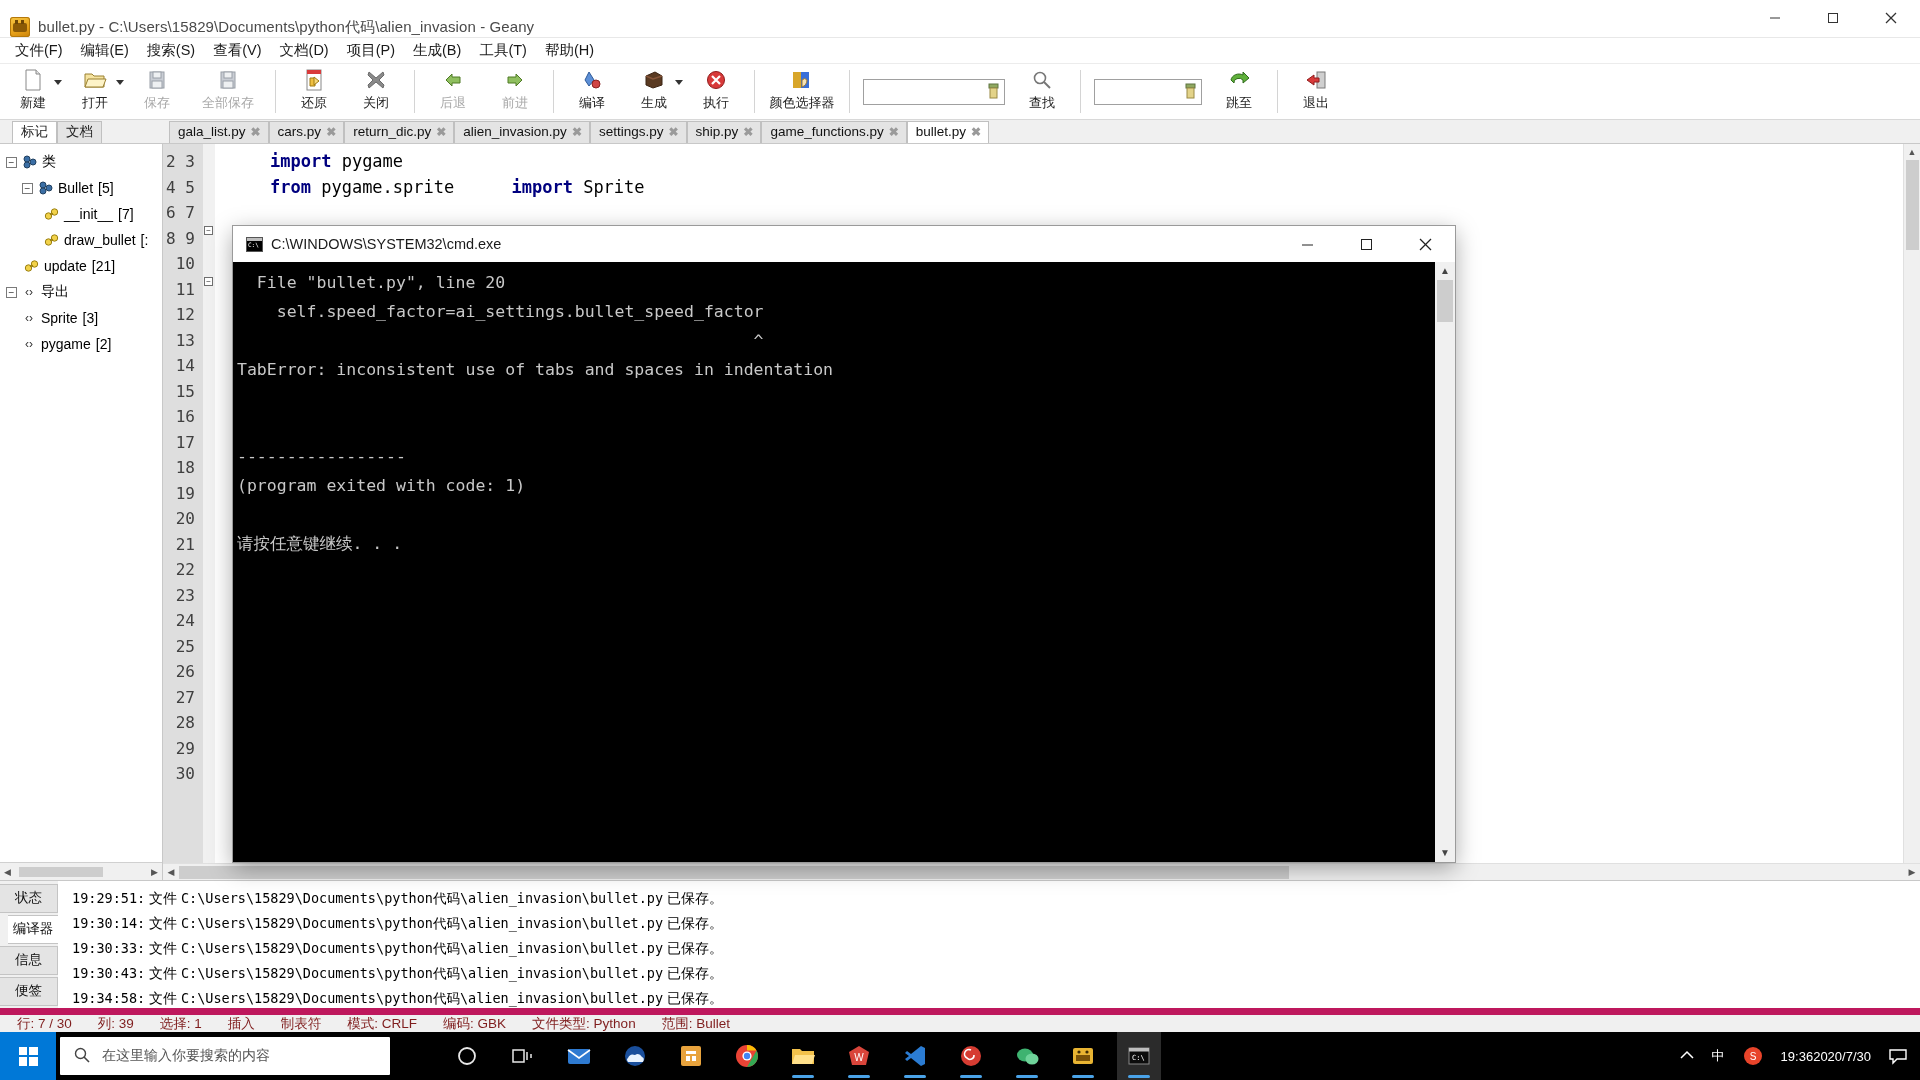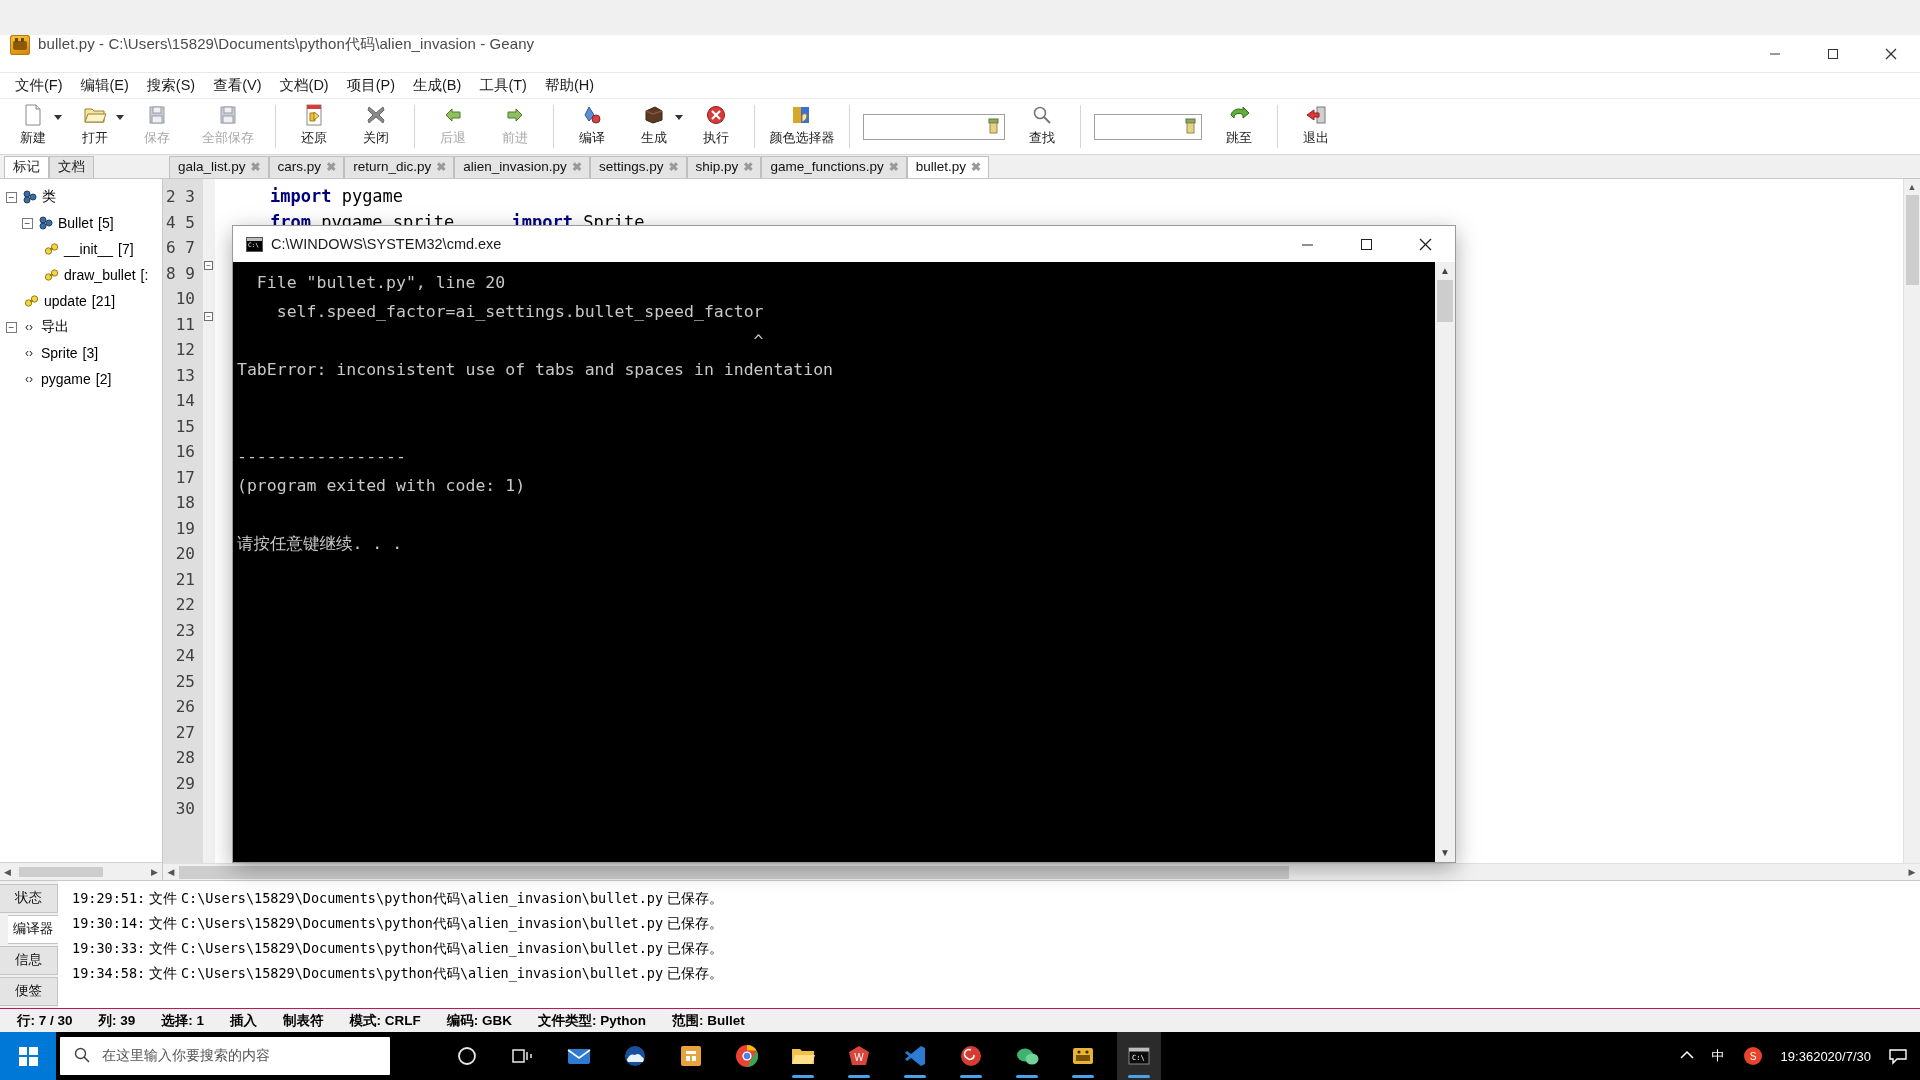--- a/index.html
+++ b/index.html
@@ -8,22 +8,22 @@
     font-family: "Liberation Sans", sans-serif;
     font-size: 14px;
     background:#ffffff;
     color:#000;
     -webkit-font-smoothing: antialiased;
   }
   .app { position:relative; width:1920px; height:1080px; display:flex; flex-direction:column; background:#f0f0f0; }
 
   
   .titlebar {
-    height:38px; background:#ffffff; display:flex; align-items:flex-start;
-    border-bottom:1px solid #e8e8e8; flex:0 0 38px;margin-top:35px;
+    height:38px; background:#ffffff; display:flex; align-items:flex-end;
+    border-bottom:1px solid #e8e8e8; flex:0 0 38px;
   }
   .titlebar .appicon {
     width:20px; height:20px; margin-left:10px; margin-right:8px;
     border-radius:3px; position:relative;
     background:linear-gradient(160deg,#f6c643 0%,#e8a31b 60%,#c98109 100%);
     box-shadow:inset 0 0 0 1px #b4780b;
     flex:0 0 20px;
   }
   .titlebar .appicon::before{
     content:""; position:absolute; left:3px; top:6px; width:14px; height:9px;
@@ -75,21 +75,21 @@
   .tfield .brush{
     position:absolute; right:6px; top:4px; width:10px;height:16px;
   }
   .tbtn.wide { width:80px; }
 
   
   .tabstrip {
     height:24px; background:#f0f0f0; display:flex; align-items:flex-end;
     flex:0 0 24px; border-bottom:1px solid #c8c8c8;
   }
-  .sidetabs { display:flex; align-items:flex-end; width:163px; padding-left:4px; }
+  .sidetabs { display:flex; align-items:flex-end; width:163px; padding-left:12px; }
   .sidetab {
     font-size:13.5px; padding:2px 8px 3px 8px; border:1px solid #c0c0c0;
     border-bottom:none; background:#e4e4e4; color:#222; line-height:16px;
   }
   .sidetab.active { background:#ffffff; }
   .filetabs { display:flex; align-items:flex-end; flex:1; padding-left:6px; }
   .ftab {
     display:flex; align-items:center; gap:5px; font-size:13.5px; color:#111;
     background:#e4e4e4; border:1px solid #c0c0c0; border-bottom:none;
     padding:2px 7px 3px 8px; line-height:16px; white-space:nowrap;
@@ -192,22 +192,22 @@
     font-size:13.5px; text-align:center; padding:4px 0 5px 0; color:#111;
     background:#e4e4e4; border:1px solid #c4c4c4; border-left:none; margin-bottom:2px;
   }
   .msgtab.active { background:#ffffff; border-right:none;margin-left:8px; }
   .msglist { flex:1; padding:5px 0 0 14px; overflow:hidden; }
   .msgrow { font-size:14px; line-height:25px; white-space:nowrap; }
   .msgrow .mono { font-family:"DejaVu Sans Mono", monospace; font-size:13.5px; }
 
   
   .statusbar {
-    height:24px; flex:0 0 24px; background:#f0f0f0; border-top:1px solid #be185d;
-    display:flex; align-items:center; font-size:13.5px; color:#000000; padding-left:4px;font-weight:bold;
+    height:24px; flex:0 0 24px; background:#f0f0f0; border-top:7px solid #be185d;
+    display:flex; align-items:center; font-size:13.5px; color:#7f1d1d; padding-left:4px;
   }
   .statusbar .cell { padding:0 13px; white-space:nowrap; }
 
   
   .taskbar {
     height:48px; flex:0 0 48px; background:#000000; display:flex; align-items:center;
     position:relative;
   }
   .startbtn { width:56px; height:48px; display:flex; align-items:center; justify-content:center; background:#0078d7;}
   .winlogo { width:19px; height:19px; display:grid; grid-template-columns:1fr 1fr; grid-template-rows:1fr 1fr; gap:2.4px; }
@@ -668,20 +668,26 @@
         <span class="mono">C:\Users\15829\Documents\python代码\alien_invasion\bullet.py</span>
         <span>已保存。</span>
       </div>
       <div class="msgrow">
         <span class="mono">19:30:33:</span>
         <span>文件</span>
         <span class="mono">C:\Users\15829\Documents\python代码\alien_invasion\bullet.py</span>
         <span>已保存。</span>
       </div>
       <div class="msgrow">
+        <span class="mono">19:30:43:</span>
+        <span>文件</span>
+        <span class="mono">C:\Users\15829\Documents\python代码\alien_invasion\bullet.py</span>
+        <span>已保存。</span>
+      </div>
+      <div class="msgrow">
         <span class="mono">19:34:58:</span>
         <span>文件</span>
         <span class="mono">C:\Users\15829\Documents\python代码\alien_invasion\bullet.py</span>
         <span>已保存。</span>
       </div>
     </div>
   </div>
 
   <div class="statusbar">
     <div class="cell">行: 7 / 30</div>

